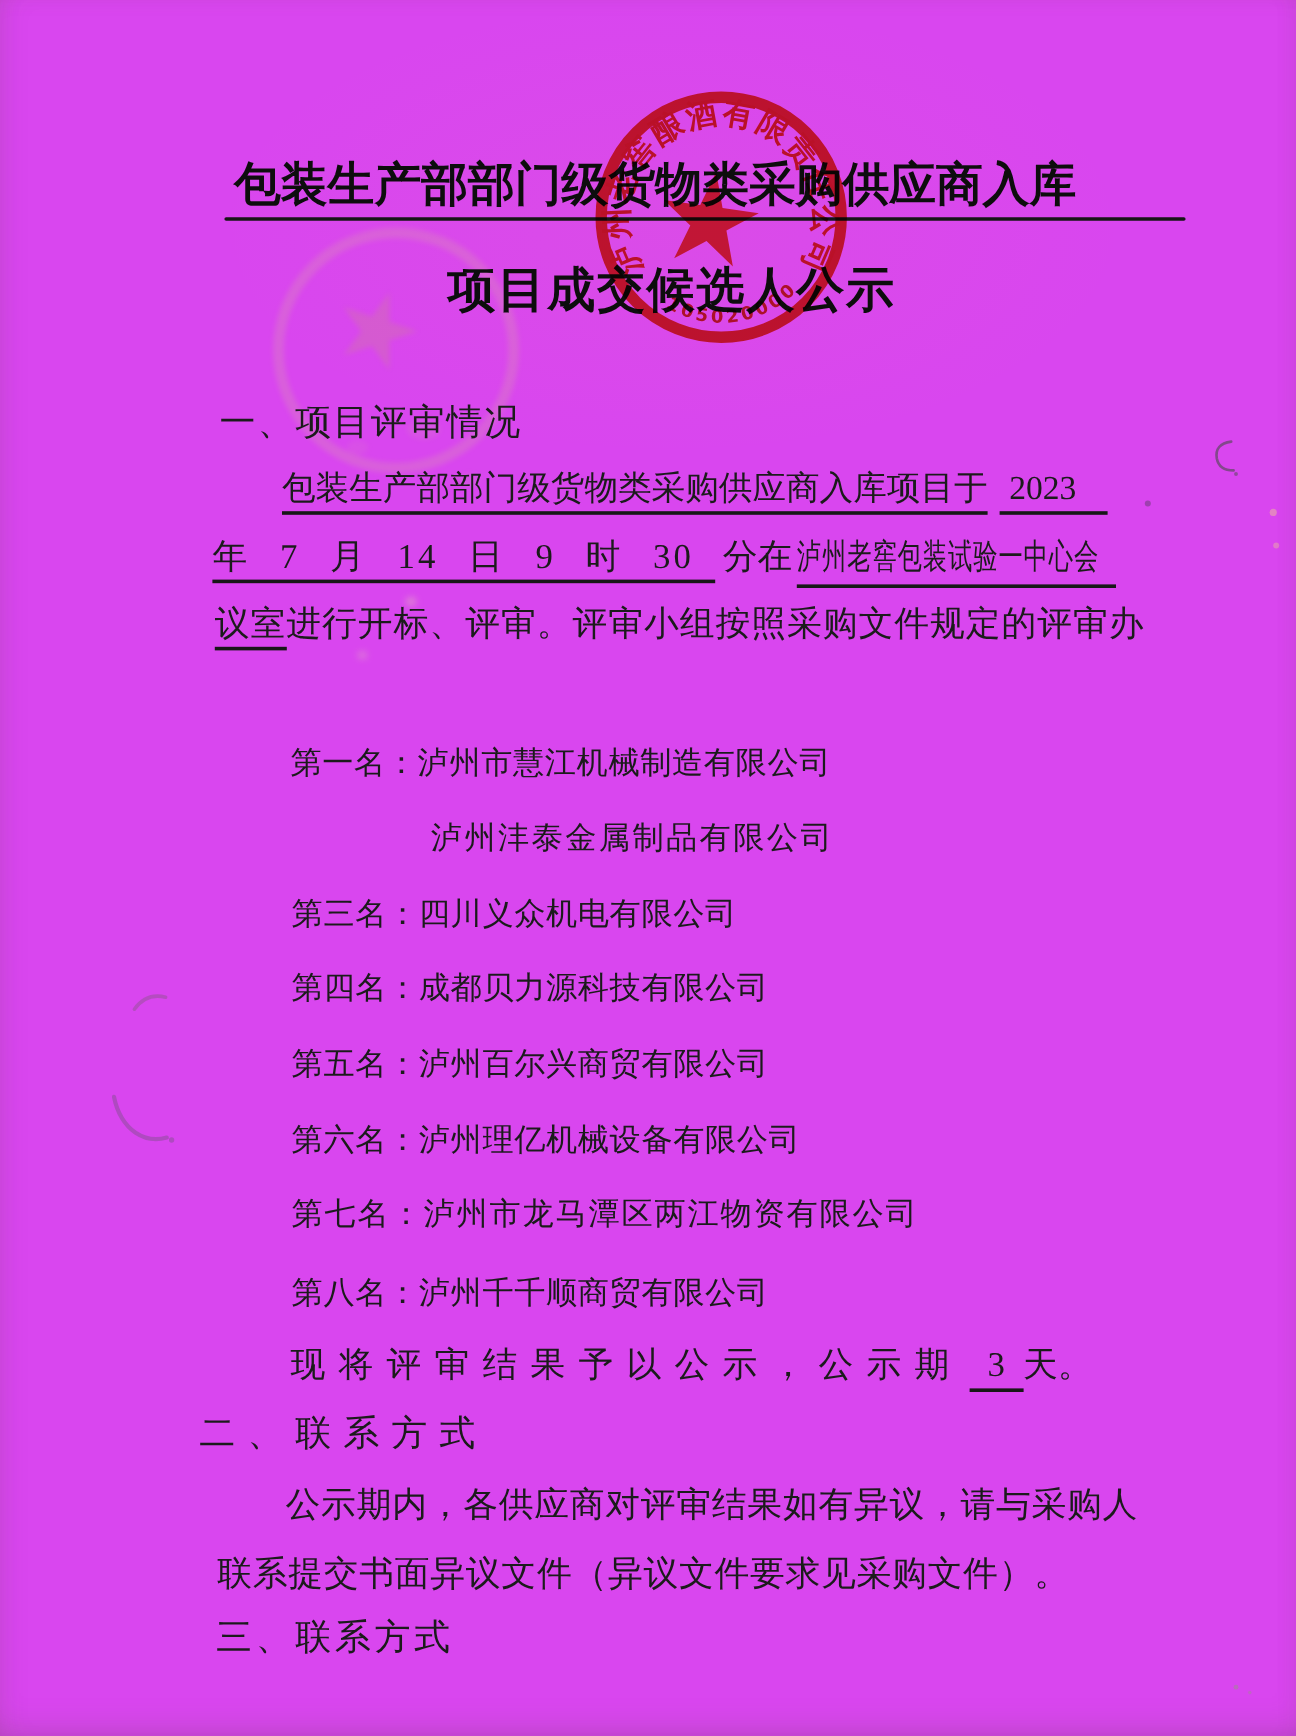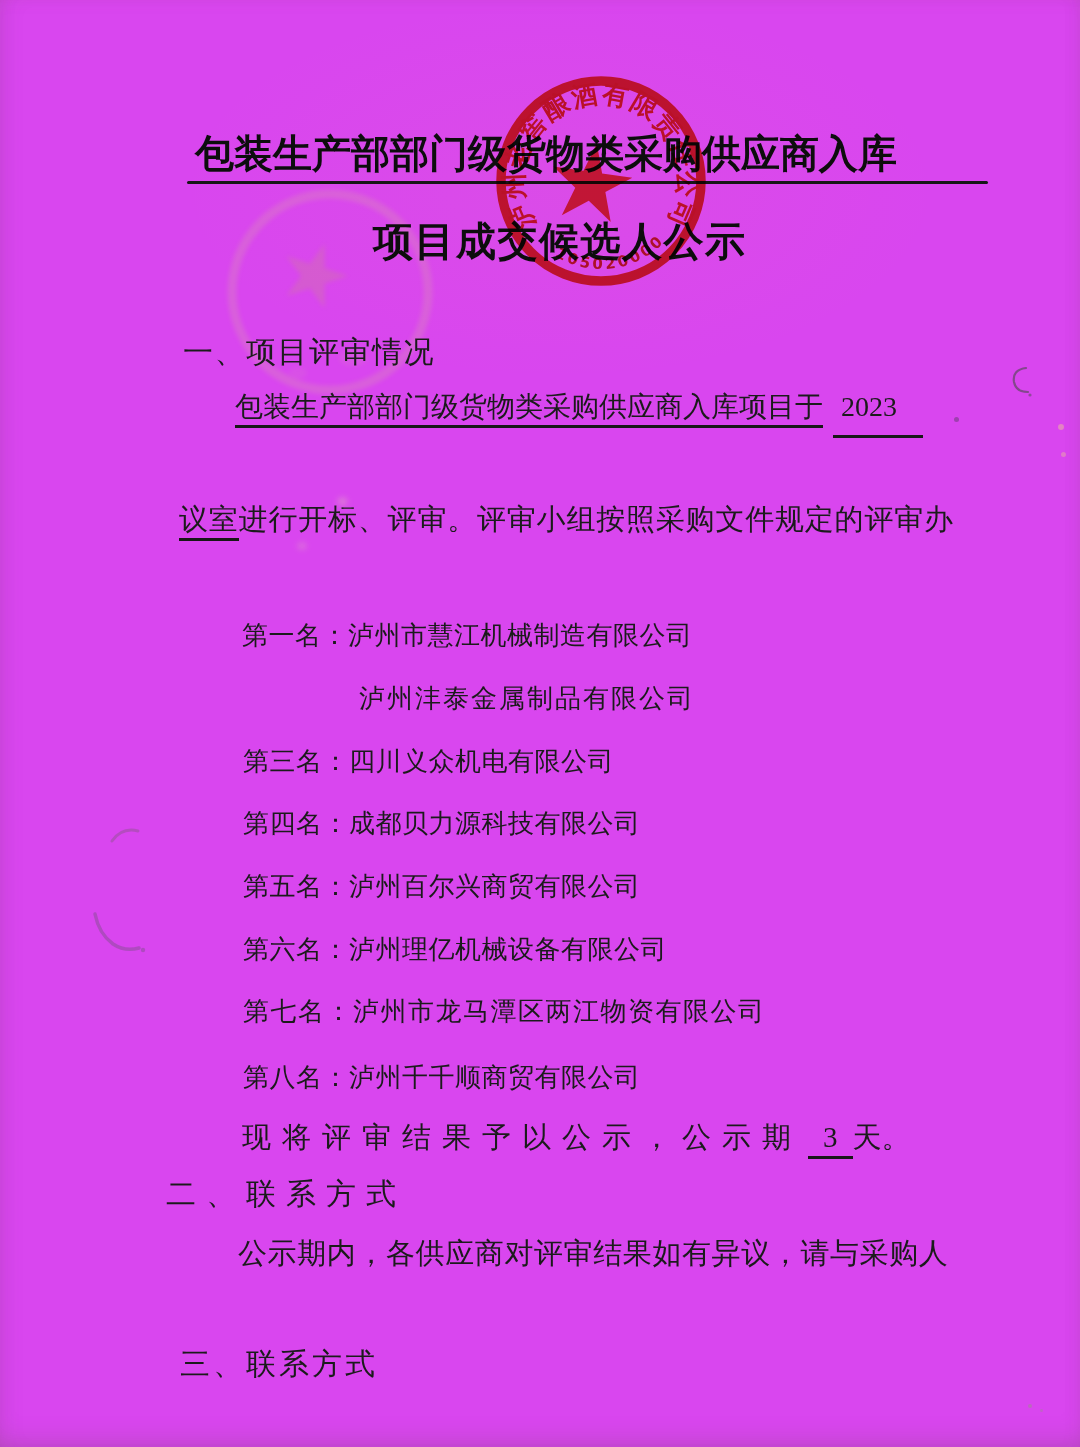--- a/index.html
+++ b/index.html
@@ -29,21 +29,21 @@
   .t1line{position:absolute;left:187px;top:181px;width:801px;height:3px;background:#161616;border-radius:2px;}
   .t2{position:absolute;left:373px;top:214px;font-size:40px;font-weight:700;letter-spacing:1.5px;white-space:nowrap;color:#0d0d0d;}
   .line{position:absolute;white-space:nowrap;margin-top:32px;}
   .fs30{font-size:30px;}
   .fs29{font-size:29px;}
   .fs28{font-size:28px;}
   .fs26{font-size:26px;}
   .u{border-bottom:3px solid #171717;padding-bottom:3px;}
   .cram{display:inline-block;transform:scaleX(.70);transform-origin:0 78%;letter-spacing:1px;padding-right:20px;}
   .date1{word-spacing:15px;letter-spacing:2.5px;padding-right:18px;}
-  .num2023{margin-left:10px;padding:0 26px 13px 8px;}
+  .num2023{margin-left:10px;padding:0 26px 3px 8px;}
   .mid2{margin:0 4px 0 6px;}
   .days{margin-left:6px;padding:0 15px 3px 15px;}
   .spread11{letter-spacing:11px;}
   .stamp{position:absolute;mix-blend-mode:multiply;opacity:.93;}
   .ghost{position:absolute;opacity:.5;}
   .mark{position:absolute;}
   .dot{position:absolute;border-radius:50%;}
 </style>
 </head>
 <body>
@@ -74,20 +74,23 @@
   <div class="t1">包装生产部部门级货物类采购供应商入库</div>
   <div class="t1line"></div>
   <div class="t2">项目成交候选人公示</div>
 
   <div class="line fs30" style="left:183px;top:300px;letter-spacing:1.5px;">一、项目评审情况</div>
 
   <div class="line fs28" style="left:235px;top:356px;">
     <span class="u">包装生产部部门级货物类采购供应商入库项目于</span><span class="u num2023">2023</span>
   </div>
 
+  <div class="line fs29" style="left:177px;top:412px;">
+    <span class="u date1">年 7 月 14 日 9 时 30</span><span class="mid2">分在</span><span class="u cram">泸州老窖包装试验一中心会</span>
+  </div>
 
   <div class="line fs29" style="left:179px;top:468px;letter-spacing:0.8px;">
     <span class="u">议室</span><span>进行开标、评审。评审小组按照采购文件规定的评审办</span>
   </div>
 
 
   <div class="line fs26" style="left:242px;top:586px;letter-spacing:0.5px;">
     <span>第一名：</span><span>泸州市慧江机械制造有限公司</span>
   </div>
   <div class="line fs26" style="left:359px;top:649px;letter-spacing:2px;">
@@ -111,20 +114,21 @@
   <div class="line fs26" style="left:243px;top:1028px;letter-spacing:0.5px;">
     <span>第八名：</span><span>泸州千千顺商贸有限公司</span>
   </div>
 
   <div class="line fs29" style="left:242px;top:1086px;">
     <span class="spread11">现将评审结果予以公示，公示期</span><span class="u days">3</span><span>天。</span>
   </div>
 
   <div class="line fs30" style="left:166px;top:1142px;letter-spacing:10px;">二、联系方式</div>
   <div class="line fs29" style="left:238px;top:1202px;letter-spacing:0.6px;">公示期内，各供应商对评审结果如有异议，请与采购人</div>
+  <div class="line fs29" style="left:181px;top:1260px;letter-spacing:0.6px;">联系提交书面异议文件（异议文件要求见采购文件）。</div>
 
   <div class="line fs30" style="left:180px;top:1312px;letter-spacing:3px;">三、联系方式</div>
 
   <svg class="stamp" style="left:484px;top:64px;" width="234" height="234" viewBox="0 0 234 234">
     <defs>
       <path id="arcTop" d="M 53.1 161.7 A 78 78 0 1 1 180.9 161.7" fill="none"></path>
       <path id="arcBottom" d="M 66.5 189.1 A 88 88 0 0 0 184.4 173.6" fill="none"></path>
     </defs>
     <circle cx="117" cy="117" r="100" fill="none" stroke="#da2f22" stroke-width="9.5"></circle>
     <g transform="translate(107,121) rotate(8)">

